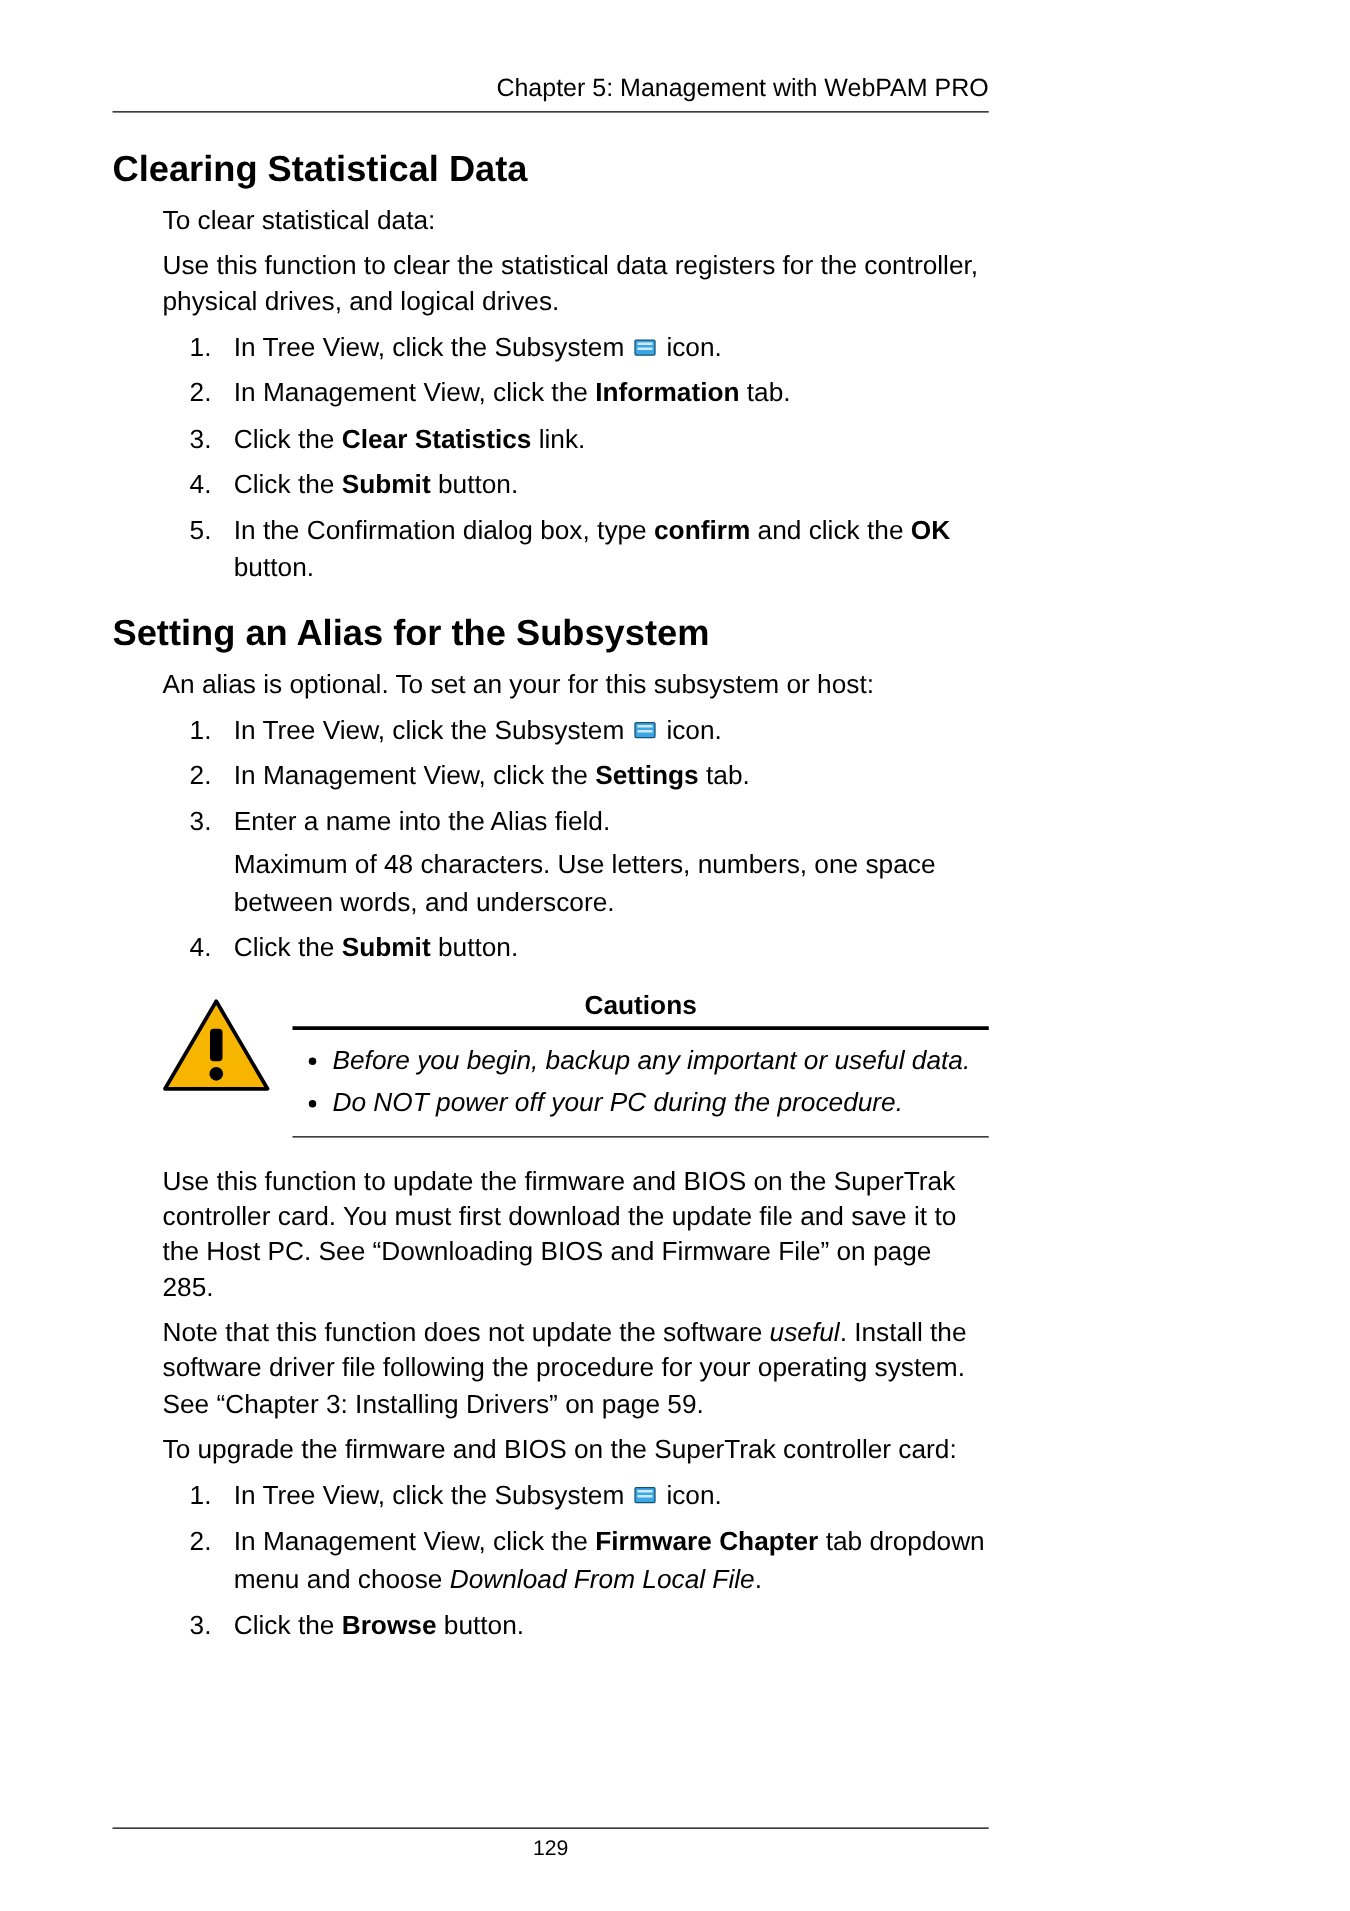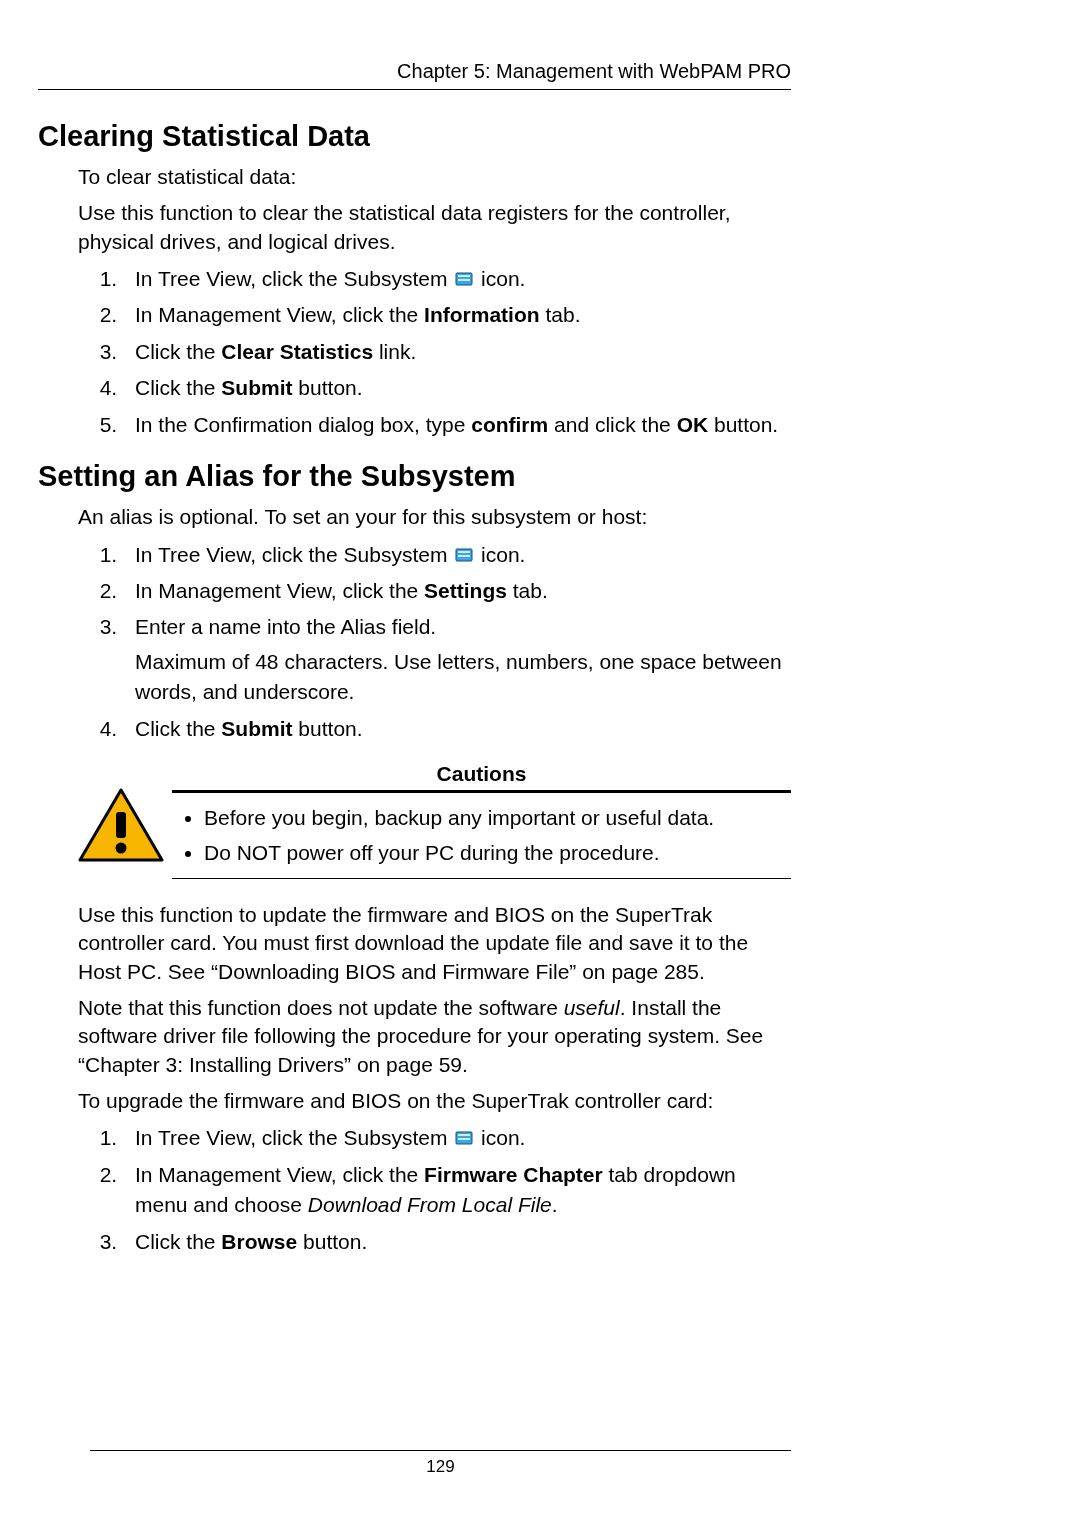--- a/index.html
+++ b/index.html
@@ -6,21 +6,21 @@
     margin: 0;
     padding: 0;
     font-family: Arial, Helvetica, sans-serif;
     background: #fff;
     color: #000;
   }
   .page {
     width: 881px;
     min-height: 1529px;
     box-sizing: border-box;
-    padding: 60px 90px 40px 38px;
+    padding: 60px 90px 40px 90px;
     position: relative;
   }
   .header {
     text-align: right;
     font-size: 20px;
     margin-bottom: 6px;
   }
   .header-rule {
     border: none;
     border-top: 1.5px solid #000;
@@ -59,23 +59,23 @@
     width: 18px;
     height: 18px;
     vertical-align: -2px;
     margin: 0 2px;
   }
   .bold { font-weight: bold; }
   .italic { font-style: italic; }
 
   .caution-box {
     display: flex;
-    align-items: center;
+    align-items: flex-start;
     margin: 12px 0 18px 40px;
-    gap: 8px;
+    gap: 18px;
   }
   .caution-icon {
     flex: 0 0 auto;
     width: 86px;
     height: 76px;
     margin-top: 6px;
   }
   .caution-content {
     flex: 1;
   }
@@ -97,25 +97,26 @@
   }
   ul.caution-list {
     list-style: disc;
     font-size: 21px;
     line-height: 1.45;
     padding-left: 32px;
     margin: 0;
   }
   ul.caution-list li {
     margin-bottom: 4px;
+    font-style: italic;
   }
 
   .footer {
     position: absolute;
-    bottom: 52px;
+    bottom: 40px;
     left: 90px;
     right: 90px;
     text-align: center;
   }
   .footer-rule {
     border: none;
     border-top: 1.5px solid #000;
     margin: 0 0 6px 0;
   }
   .page-num {

